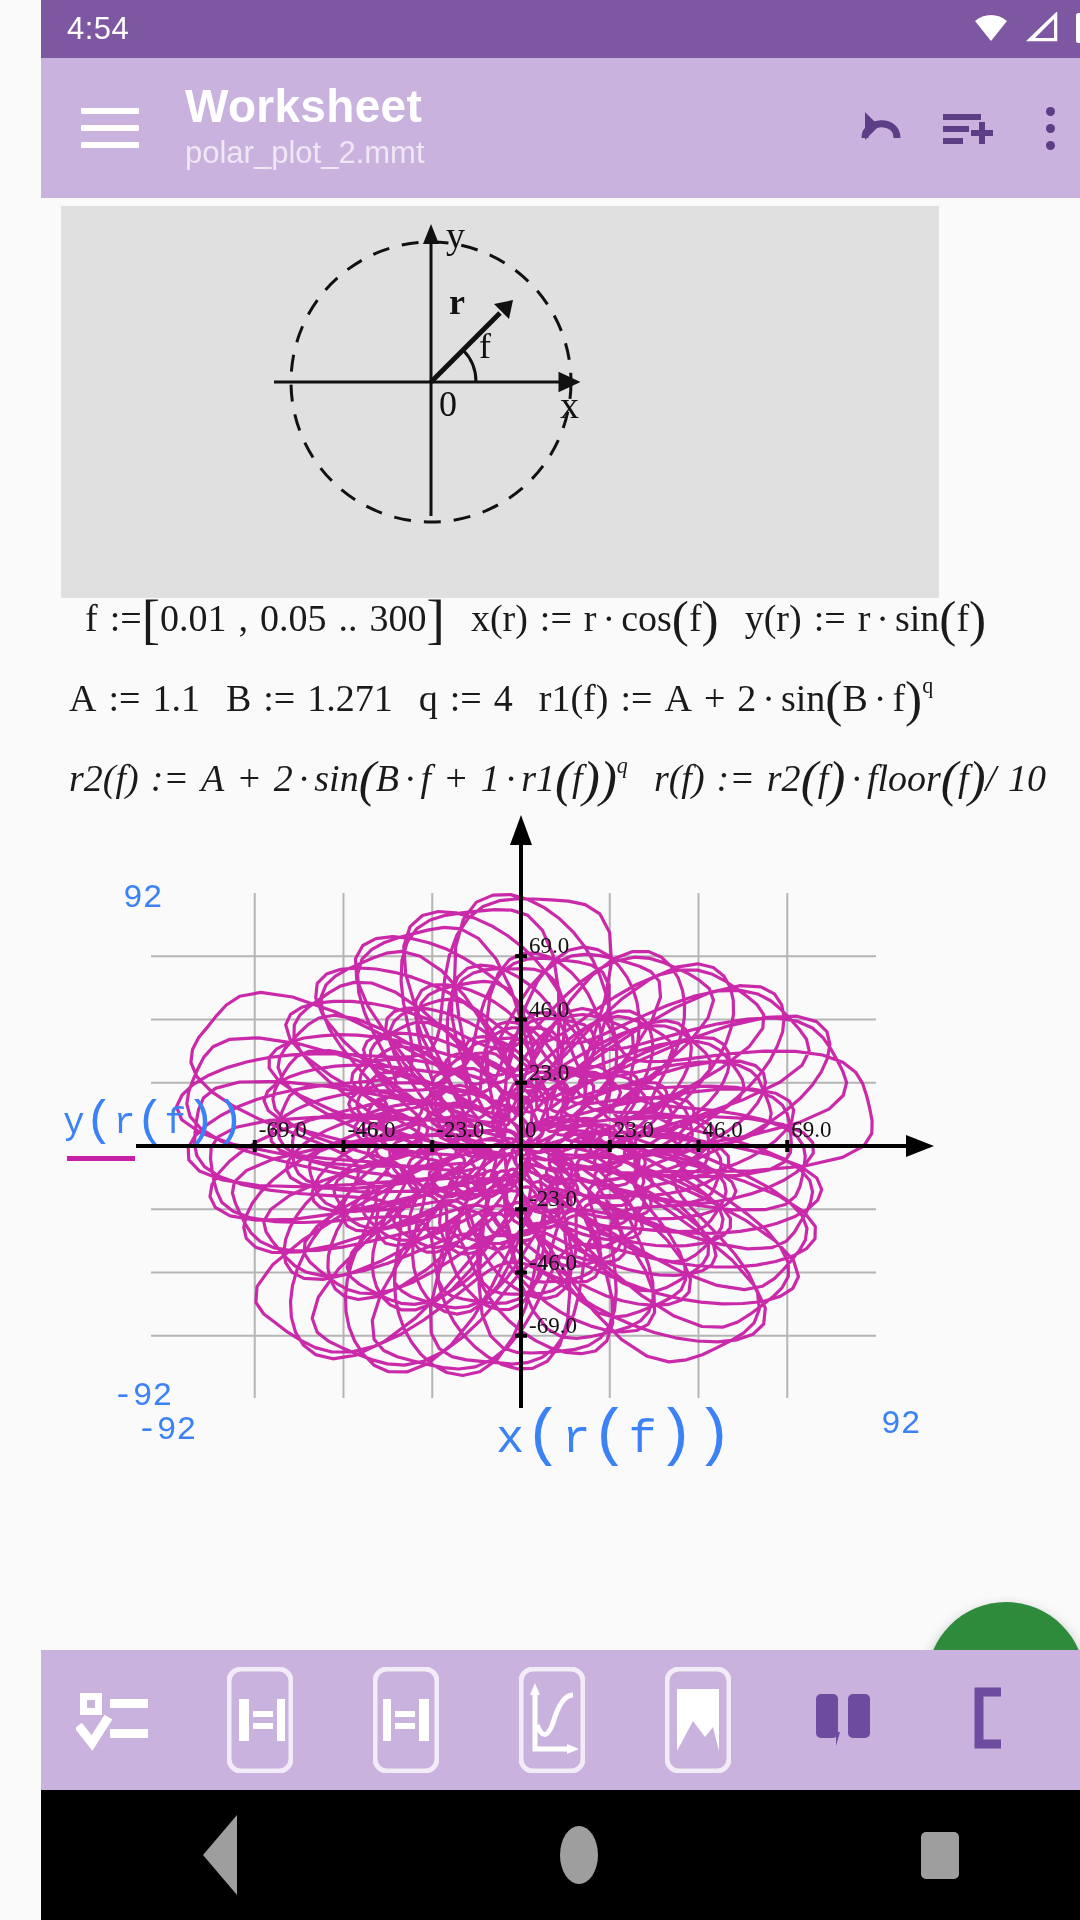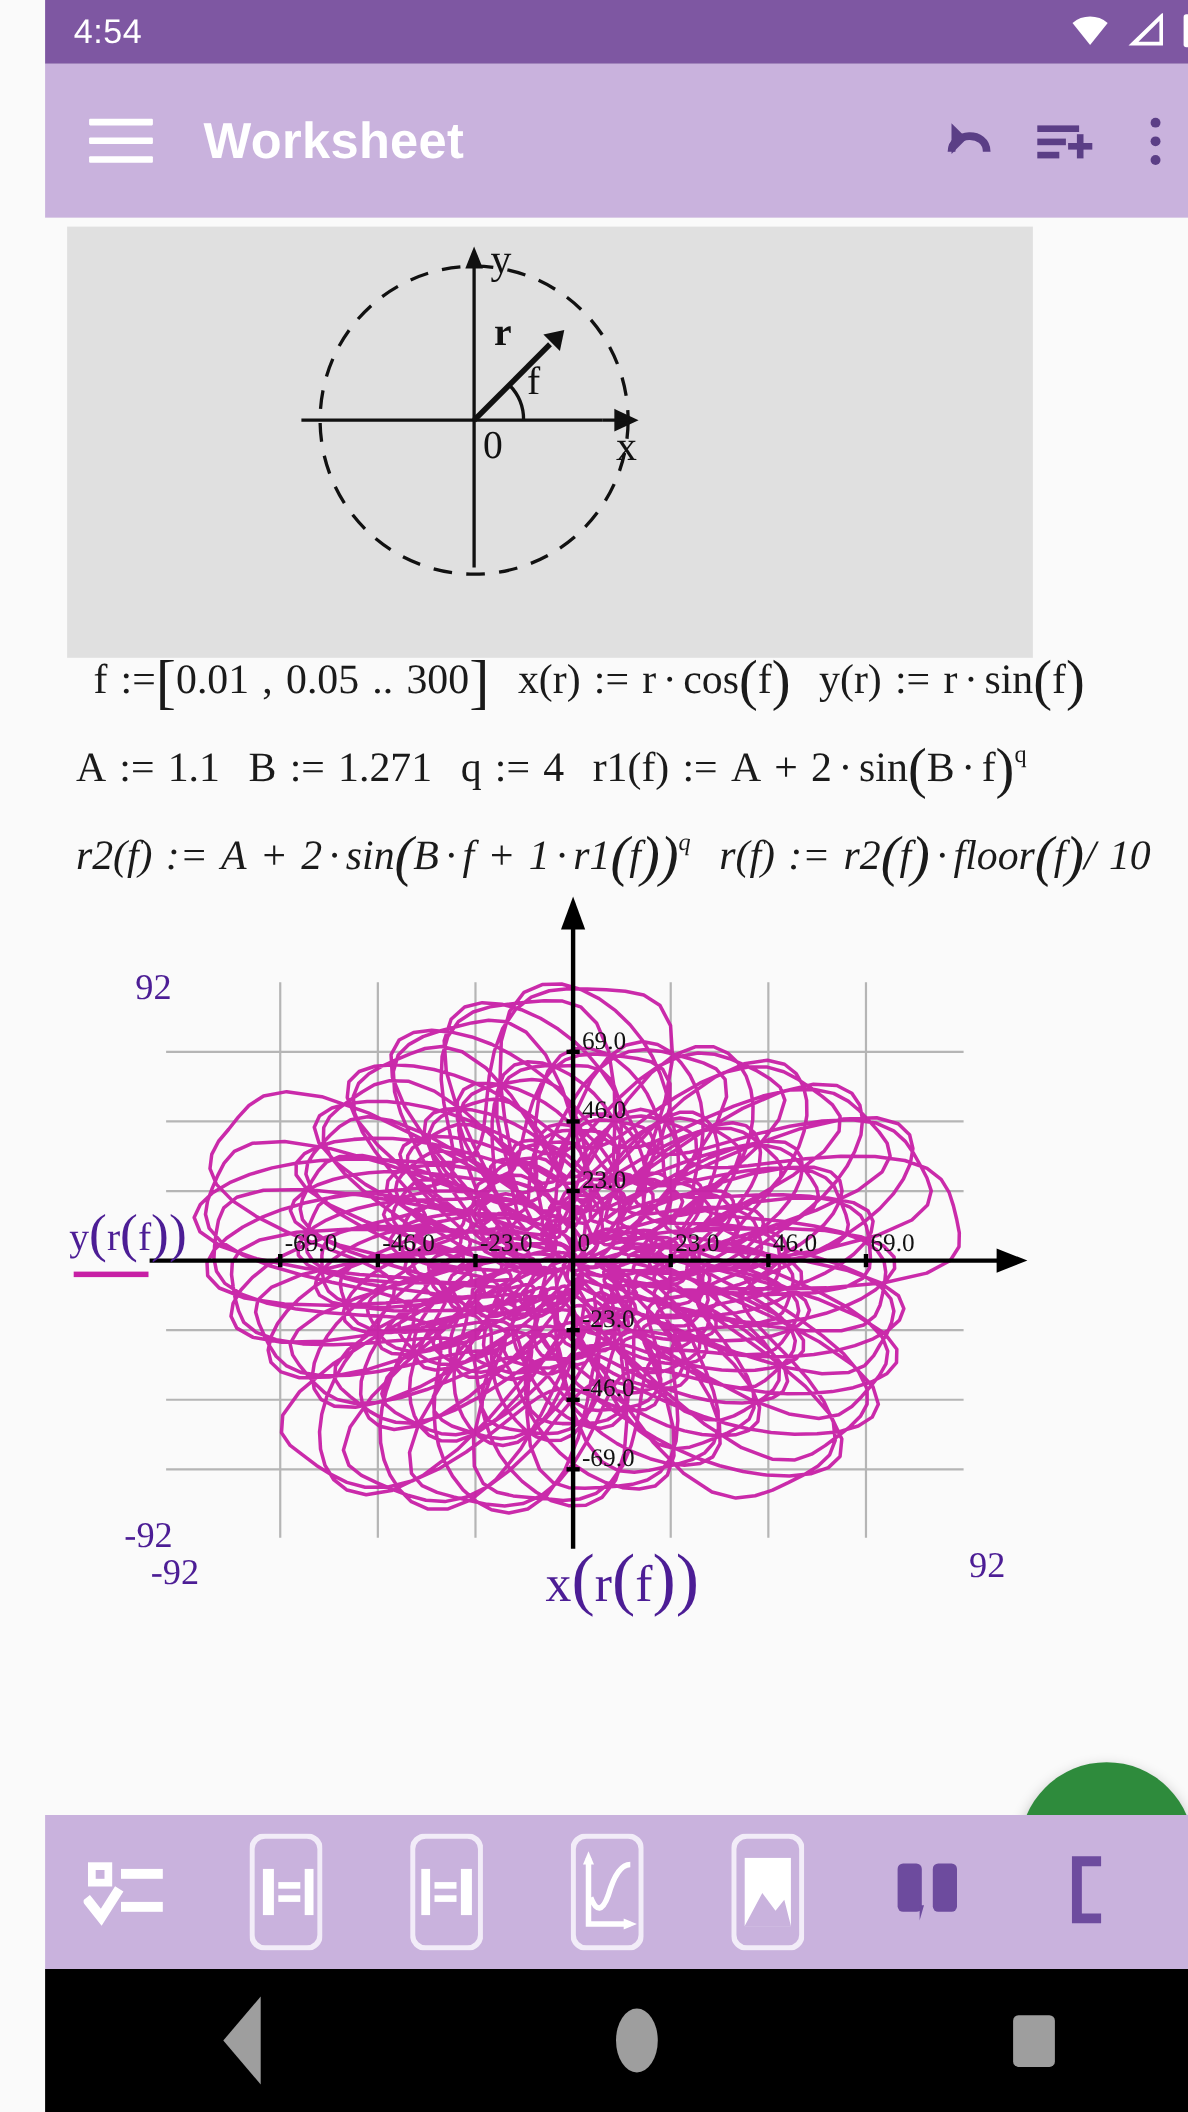--- a/index.html
+++ b/index.html
@@ -63,21 +63,21 @@
   .gap{ display:inline-block; width:26px; }
   .gap-s{ display:inline-block; width:12px; }
   .sup{ font-size:0.58em; vertical-align:super; position:relative; top:-0.55em; }
   .brk{ font-size:1.45em; font-weight:300; line-height:0; position:relative; top:.03em; }
   .par{ font-size:1.35em; font-weight:300; line-height:0; position:relative; top:.02em;}
   .dot{ padding:0 6px; }
 
   
   .plot-wrap{ position:absolute; left:0; top:600px; width:1080px; height:700px;}
   .plot-svg{ position:absolute; left:0; top:0; }
-  .lab{ position:absolute; font-family:Liberation Serif, serif; color:#4c1d95; }
+  .lab{ position:absolute; font-family:Liberation Mono, monospace; color:#3b82f6; }
   .lab-ymax{ left:82px; top:82px; font-size:33px;}
   .lab-ymin{ left:72px; top:580px; font-size:33px;}
   .lab-xmin{ left:96px; top:614px; font-size:33px;}
   .lab-xmax{ left:840px; top:608px; font-size:33px;}
   .lab-ytitle{ left:22px; top:305px; font-size:36px;}
   .ylegend-line{ position:absolute; left:26px; top:358px; width:68px; height:5px; background:#c71fa5;}
   .lab-xtitle{ left:455px; top:615px; font-size:47px;}
 
   
   .fab{
@@ -134,20 +134,21 @@
   </div>
 
   <div class="appbar">
     <div class="hamburger">
       <i></i>
       <i></i>
       <i></i>
     </div>
     <div class="titlebox">
       <div class="apptitle">Worksheet</div>
+      <div class="appsub">polar_plot_2.mmt</div>
     </div>
     <div class="appbar-actions">
       <div class="act">
         <svg width="66" height="60" viewBox="0 0 66 60">
           <path d="M18 18 L18 40 L40 40" fill="none" stroke="#5b3e86" stroke-width="0"></path>
           <path d="M20 40 C20 22 52 20 52 40" fill="none" stroke="#5b3e86" stroke-width="7" stroke-linecap="butt"></path>
           <path d="M20 42 L20 14 L34 28 Z" fill="#5b3e86"></path>
         </svg>
       </div>
       <div class="act">

